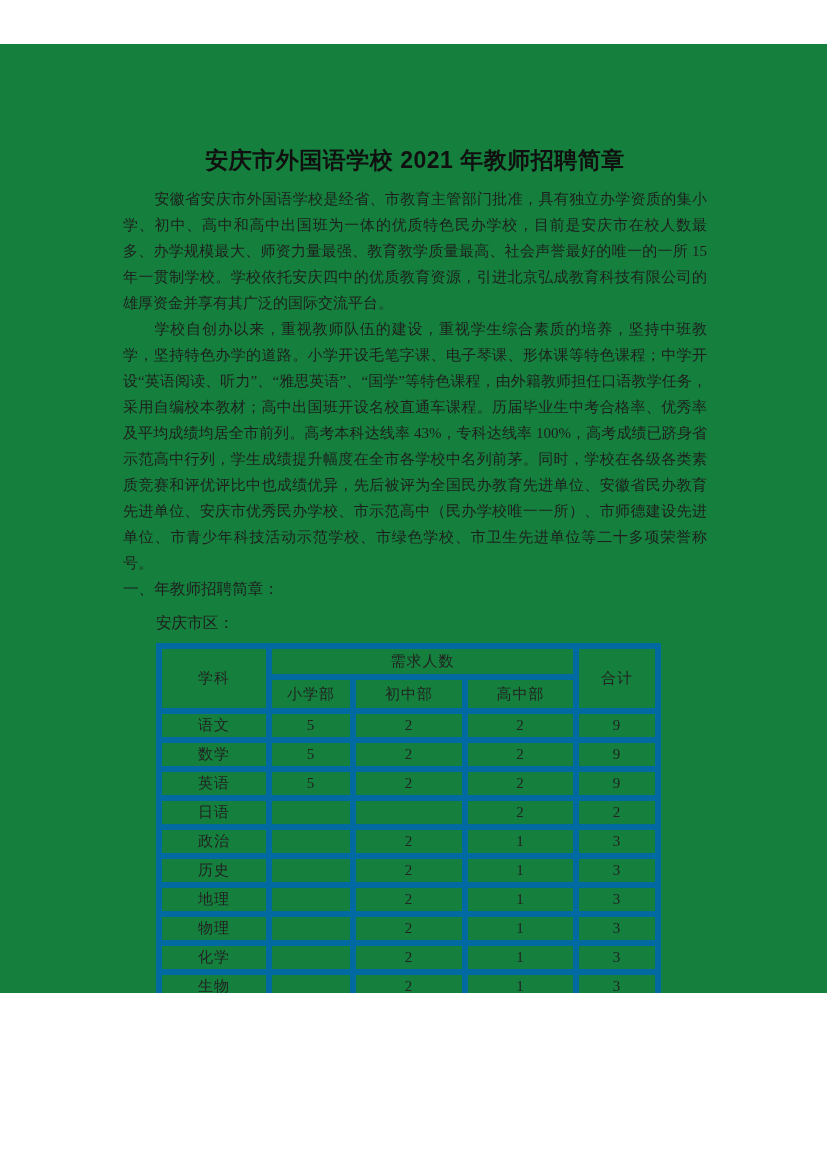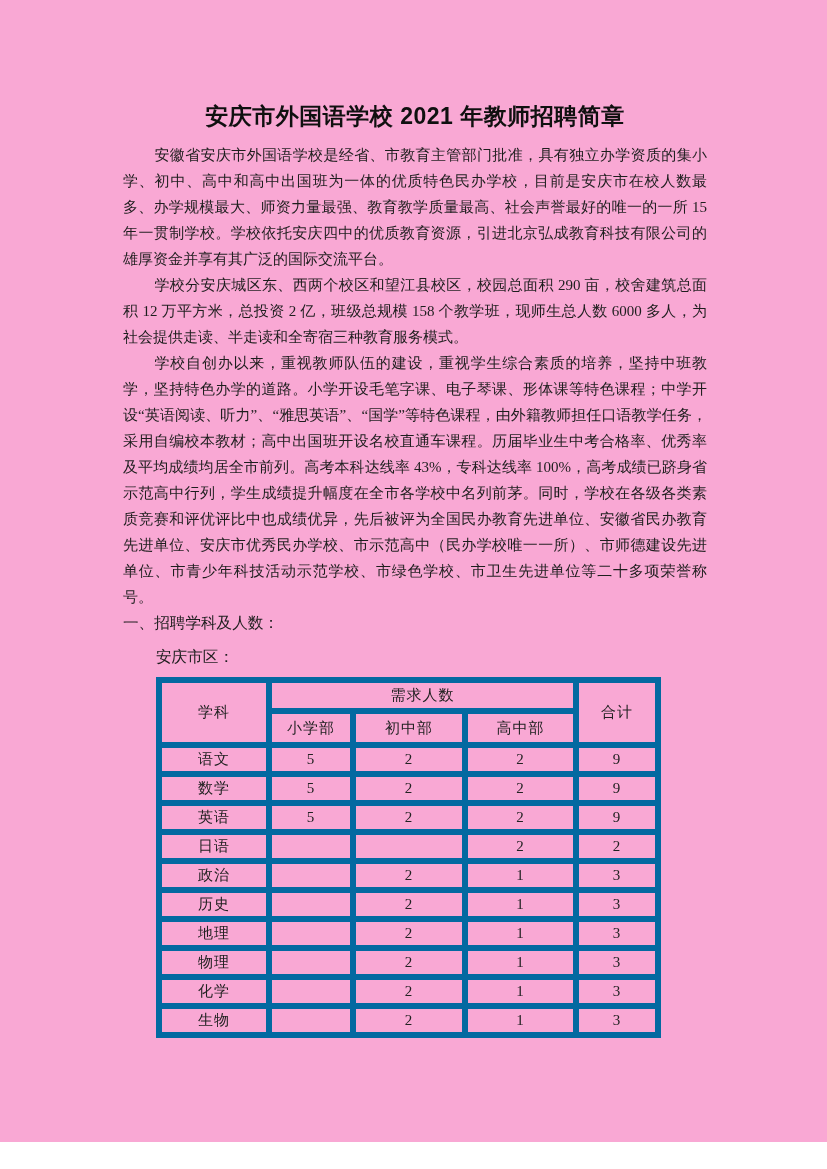--- a/index.html
+++ b/index.html
@@ -1,22 +1,23 @@
 <!DOCTYPE html>
 <html><head>
 <meta charset="utf-8">
 <style>
   html, body { margin:0; padding:0; background:#ffffff; }
   .page {
     position:relative;
-    width:827px; height:1142px;
-    background:#f9a8d4;
+    width:827px; height:949px;
+    background:#15803d;
     overflow:hidden;
     font-family:"Liberation Serif","DejaVu Serif",serif;
     color:#1e1e1e;
+    margin-top:44px;
   }
   .content { margin-left:123px; width:584px; }
   .doc-title {
     margin:100px 0 0 0;
     text-align:center;
     font-family:"Liberation Sans","DejaVu Sans",sans-serif;
     font-weight:700;
     font-size:23px;
     line-height:32px;
     color:#101010;
@@ -67,24 +68,23 @@
 </style>
 </head>
 <body>
 
 <div class="page">
   <div class="content">
 
     <h1 class="doc-title">安庆市外国语学校 2021 年教师招聘简章</h1>
 
     <p class="body-para first-para">安徽省安庆市外国语学校是经省、市教育主管部门批准，具有独立办学资质的集小学、初中、高中和高中出国班为一体的优质特色民办学校，目前是安庆市在校人数最多、办学规模最大、师资力量最强、教育教学质量最高、社会声誉最好的唯一的一所 15 年一贯制学校。学校依托安庆四中的优质教育资源，引进北京弘成教育科技有限公司的雄厚资金并享有其广泛的国际交流平台。</p>
-    <p class="body-para">学校分安庆城区东、西两个校区和望江县校区，校园总面积 290 亩，校舍建筑总面积 12 万平方米，总投资 2 亿，班级总规模 158 个教学班，现师生总人数 6000 多人，为社会提供走读、半走读和全寄宿三种教育服务模式。</p>
     <p class="body-para">学校自创办以来，重视教师队伍的建设，重视学生综合素质的培养，坚持中班教学，坚持特色办学的道路。小学开设毛笔字课、电子琴课、形体课等特色课程；中学开设“英语阅读、听力”、“雅思英语”、“国学”等特色课程，由外籍教师担任口语教学任务，采用自编校本教材；高中出国班开设名校直通车课程。历届毕业生中考合格率、优秀率及平均成绩均居全市前列。高考本科达线率 43%，专科达线率 100%，高考成绩已跻身省示范高中行列，学生成绩提升幅度在全市各学校中名列前茅。同时，学校在各级各类素质竞赛和评优评比中也成绩优异，先后被评为全国民办教育先进单位、安徽省民办教育先进单位、安庆市优秀民办学校、市示范高中（民办学校唯一一所）、市师德建设先进单位、市青少年科技活动示范学校、市绿色学校、市卫生先进单位等二十多项荣誉称号。</p>
 
-    <p class="section-heading">一、招聘学科及人数：</p>
+    <p class="section-heading">一、年教师招聘简章：</p>
 
     <div class="region-label">安庆市区：</div>
 
     <table class="recruit">
       <colgroup>
         <col style="width:110px">
         <col style="width:84px">
         <col style="width:112px">
         <col style="width:111px">
         <col style="width:82px">

